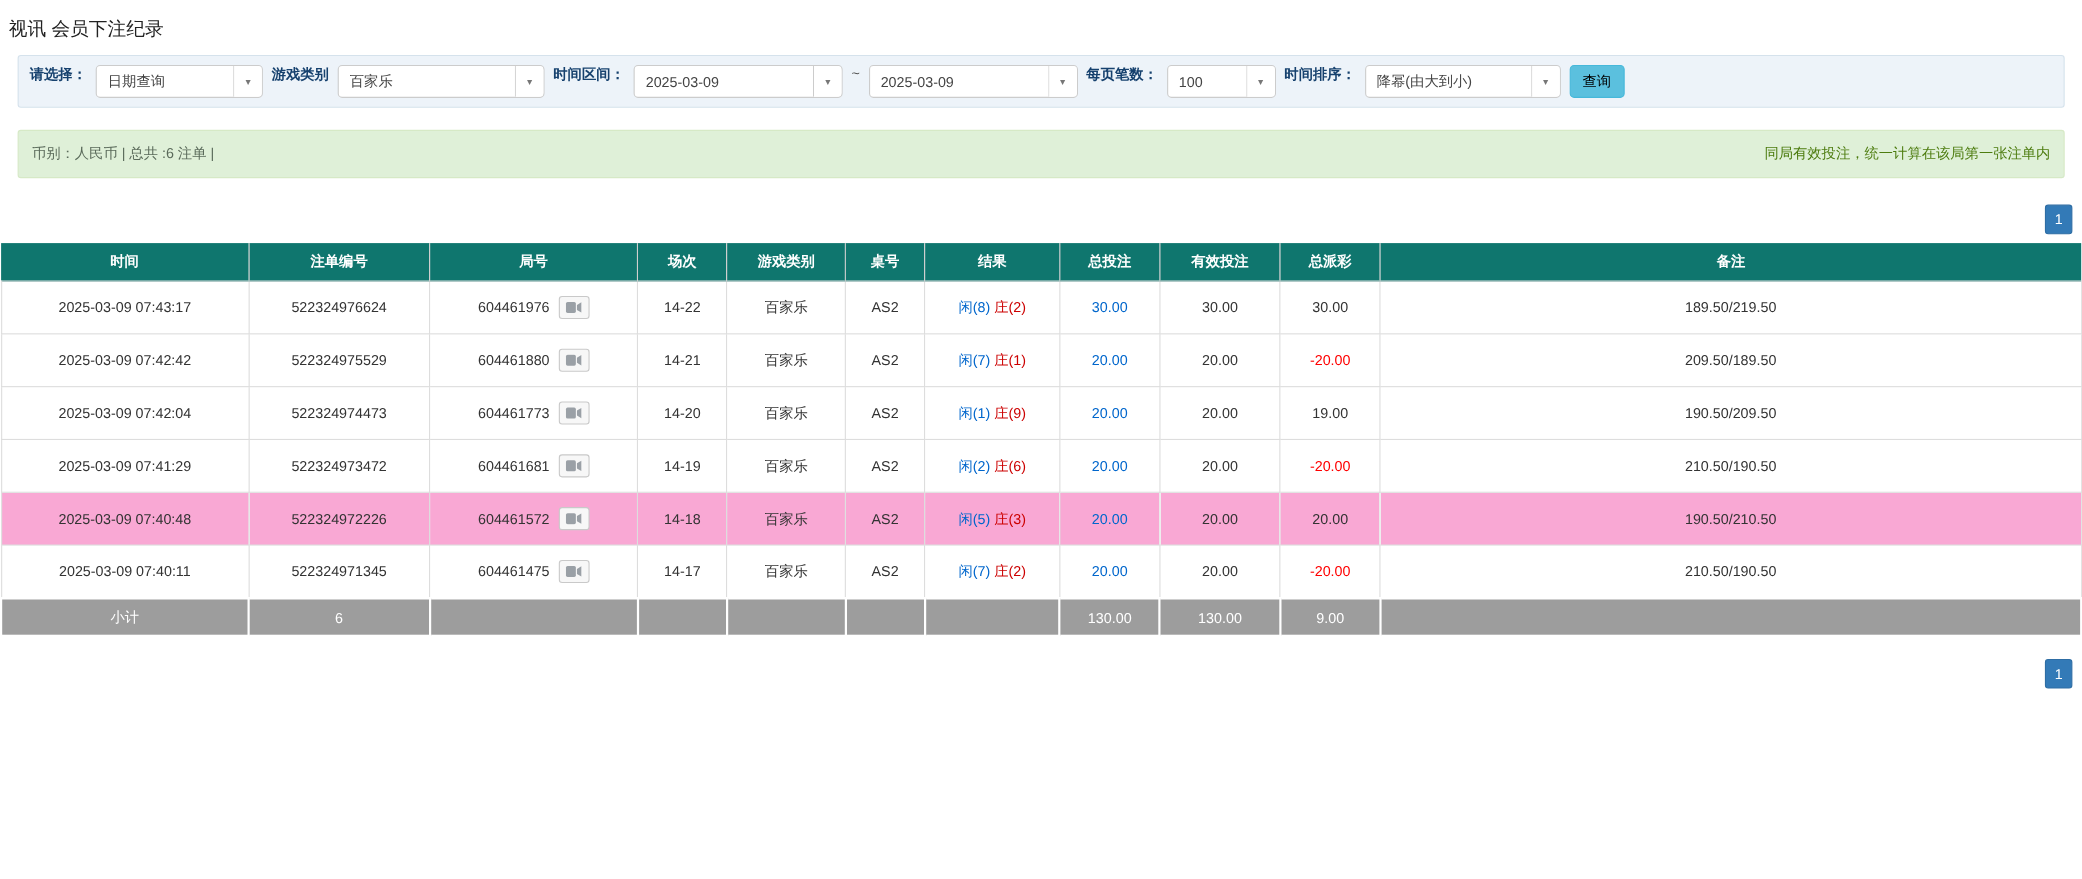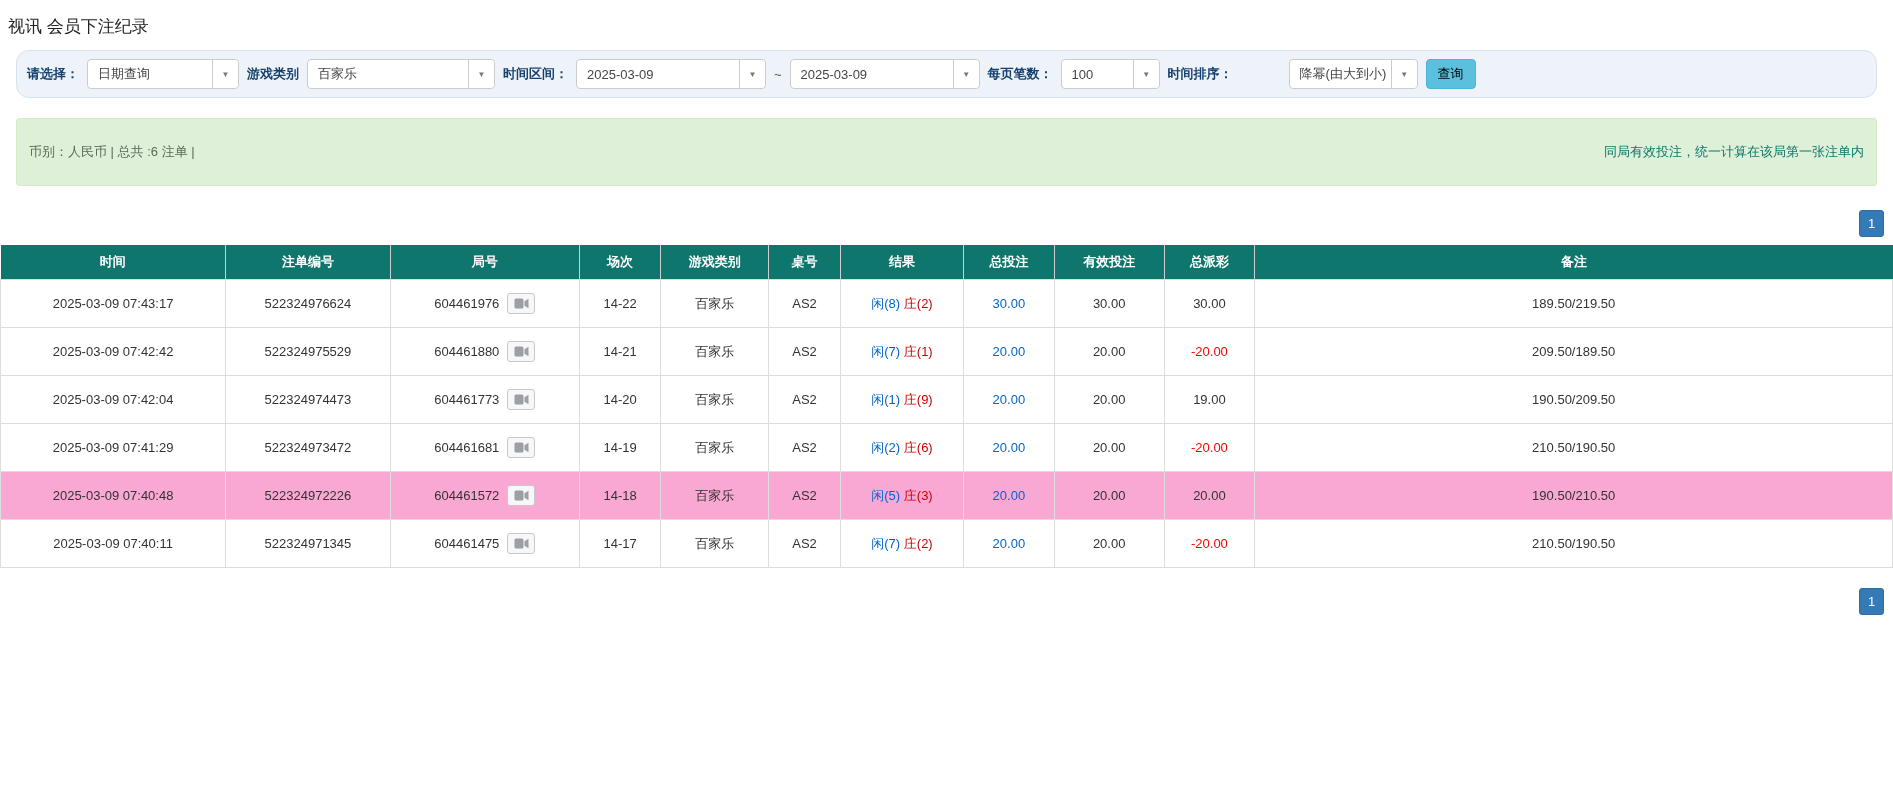--- a/index.html
+++ b/index.html
@@ -15,24 +15,24 @@
     font-weight: 500;
     color: #222;
     margin: 0;
     padding: 15px 0 12px 8px;
   }
   
   .filter-bar {
     margin: 0 16px;
     background: #edf3f9;
     border: 1px solid #d5e2ec;
-    border-radius: 13px;
+    border-radius: 3px;
     padding: 8px 10px;
     display: flex;
-    align-items: center;
+    align-items: flex-start;
     gap: 8px;
     white-space: nowrap;
   }
   .flabel { color: #16416e; font-weight: bold; font-size: 13px; }
   .sel {
     display: inline-flex;
     align-items: center;
     background: #fff;
     border: 1px solid #ccc;
     border-radius: 4px;
@@ -49,46 +49,46 @@
     justify-content: center;
     color: #777;
     font-size: 8px;
     background: #fff;
     border-radius: 0 4px 4px 0;
   }
   .w-query { width: 152px; }
   .w-game  { width: 188px; }
   .w-date  { width: 190px; }
   .w-size  { width: 99px;  }
-  .w-sort  { width: 129px; margin-left: 48px; }
+  .w-sort  { width: 178px; }
   .tilde { color: #555; }
   .btn-search {
     background: #5bc0de;
     border: 1px solid #46b8da;
     color: #000000;
     height: 30px;
     padding: 0 11px;
     border-radius: 4px;
     font-size: 13px;
     font-family: inherit;
     cursor: pointer;
   }
   
   .summary-bar {
     margin: 20px 16px 0;
     background: #dff0d8;
     border: 1px solid #d6e9c6;
     border-radius: 3px;
-    padding: 24px 12px;
+    padding: 12px 12px;
     display: flex;
     justify-content: space-between;
     align-items: center;
   }
   .summary-left { color: #5a6a5a; }
-  .summary-right { color: #0f766e; }
+  .summary-right { color: #4d7c0f; }
   
   .pager { text-align: right; padding: 0 9px; }
   .pager.top { margin: 24px 0 8px; }
   .pager.bottom { margin: 20px 0 24px; }
   .page-btn {
     background: #337ab7;
     border: 1px solid #2e6da4;
     color: #fff;
     min-width: 25px;
     height: 27px;
@@ -331,18 +331,31 @@
         <td>百家乐</td>
         <td>AS2</td>
         <td><span class="res-player">闲(7)</span> <span class="res-banker">庄(2)</span></td>
         <td><a class="bet-link">20.00</a></td>
         <td>20.00</td>
         <td><span class="neg">-20.00</span></td>
         <td>210.50/190.50</td>
       </tr>
     </tbody>
   <tfoot id="foot-rows">
+      <tr>
+        <td>小计</td>
+        <td>6</td>
+        <td></td>
+        <td></td>
+        <td></td>
+        <td></td>
+        <td></td>
+        <td>130.00</td>
+        <td>130.00</td>
+        <td>9.00</td>
+        <td></td>
+      </tr>
     </tfoot>
 </table>
 
 <div class="pager bottom">
   <button class="page-btn">1</button>
 </div>
 
 </body></html>

